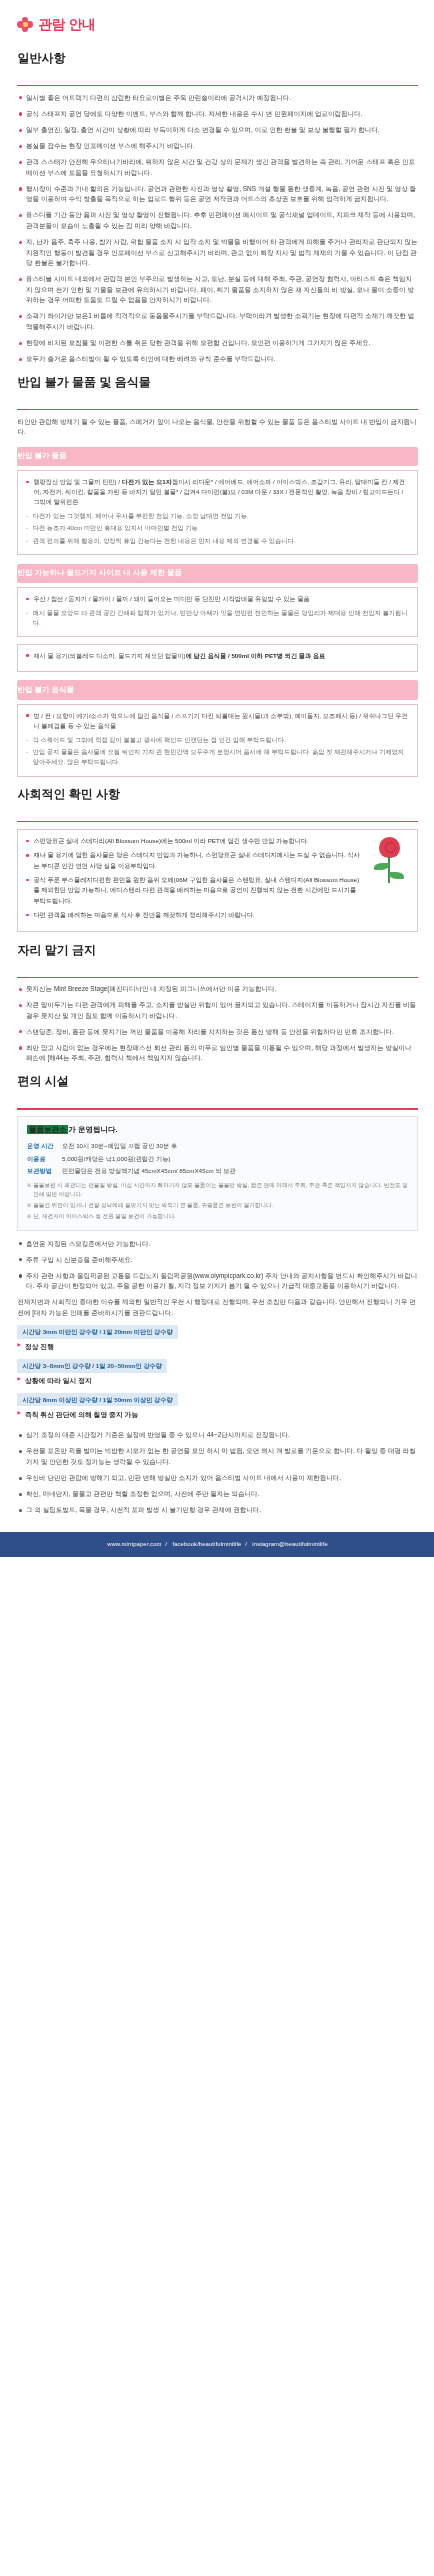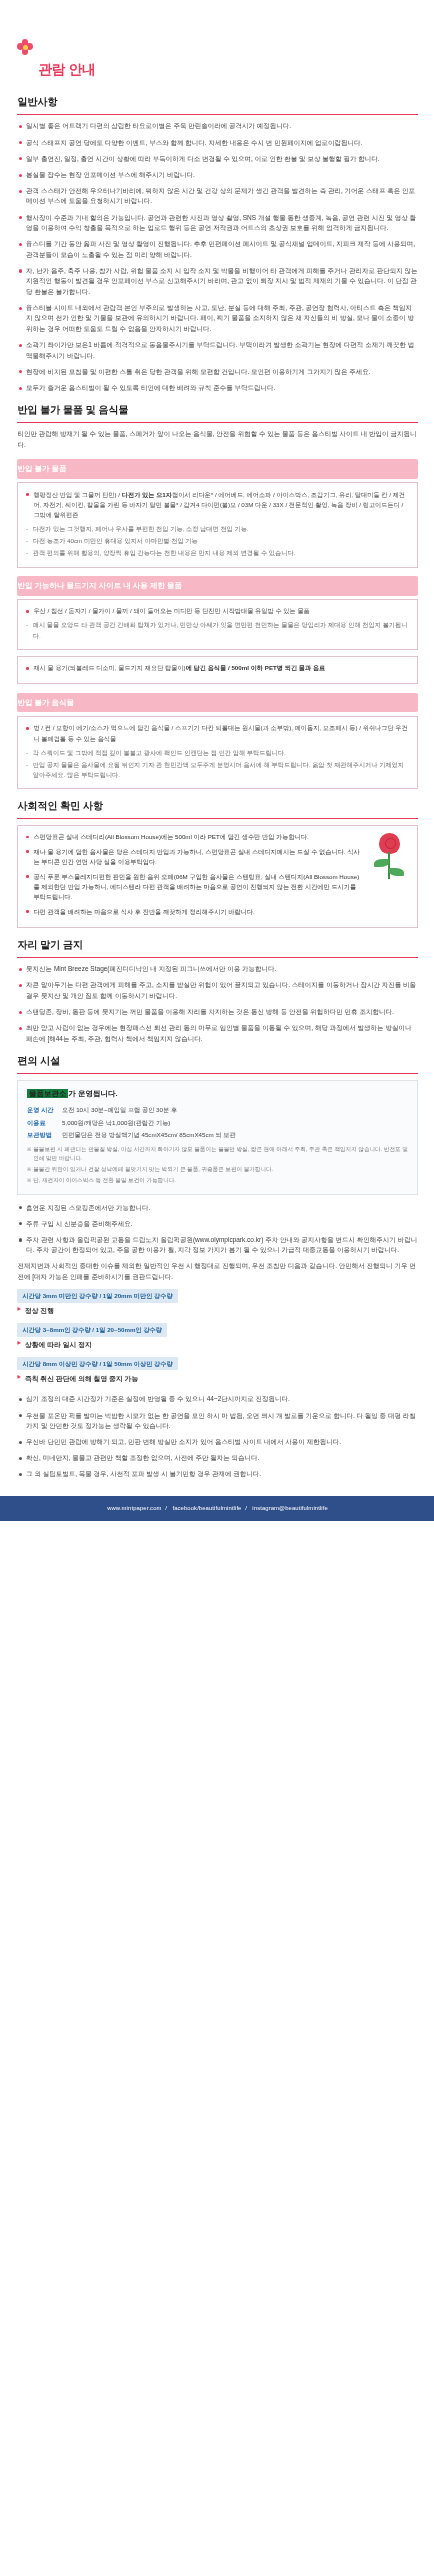--- a/index.html
+++ b/index.html
@@ -26,31 +26,31 @@
   .hdr .flower .p {
     position: absolute; width: 6.8px; height: 6.8px; border-radius: 50%;
     background: #ee4a6a;
   }
   .hdr .flower .p1 { top: 0; left: 4.3px; }
   .hdr .flower .p2 { top: 4.3px; left: 0; }
   .hdr .flower .p3 { top: 4.3px; left: 8.7px; }
   .hdr .flower .p4 { top: 8.7px; left: 4.3px; }
   .hdr .flower .c { position: absolute; width: 5px; height: 5px; border-radius: 50%; background: #ffd34d; top: 5.6px; left: 5.6px; }
   .hdr h1 {
-    font-size: 13.7px; font-weight: bold; color: #e8395b; letter-spacing: -0.3px; margin-top: 45px;
+    font-size: 13.7px; font-weight: bold; color: #e8395b; letter-spacing: -0.3px;
   }
 
   
   .sec-title {
     margin: 8.7px 17.4px 6.2px 17.4px;
-    font-size: 10px;
+    font-size: 12px;
     font-weight: bold;
     color: #222;
     position: relative;
-    padding-bottom: 5px;
+    padding-bottom: 18px;
   }
   .sec-title::after {
     content: "";
     position: absolute; left: 0; bottom: 0; width: 100%; height: 1.2px;
     background: #e8395b;
   }
 
   
   ul.bl { list-style: none; margin: 0 17.4px 3.7px 17.4px; }
   ul.bl > li {

